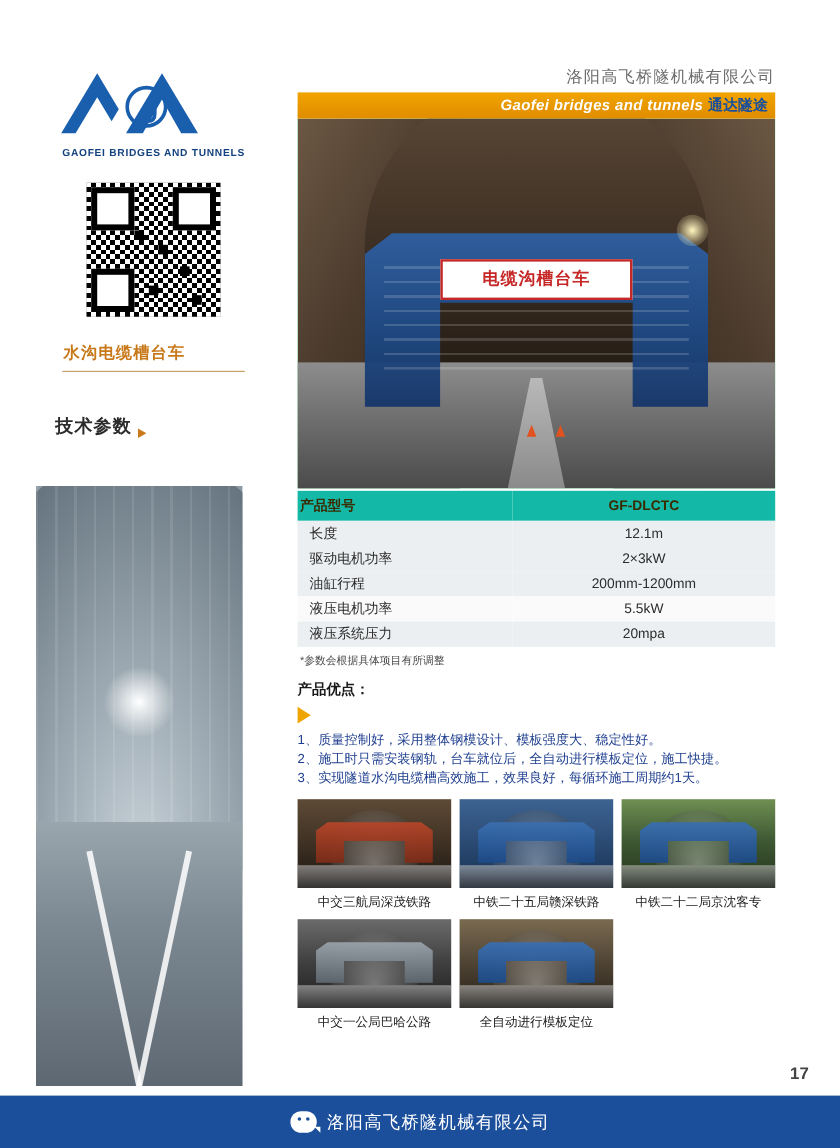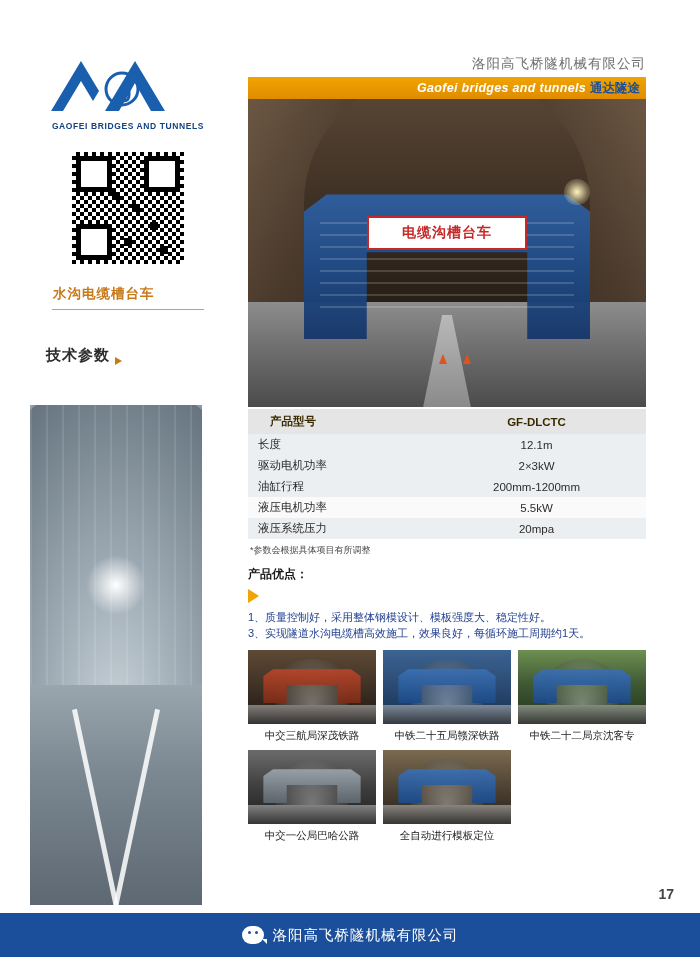--- a/index.html
+++ b/index.html
@@ -161,22 +161,22 @@
   }
   .hero .cone {
     position:absolute; bottom:14%; width:0; height:0;
     border-left:4px solid transparent; border-right:4px solid transparent;
     border-bottom:10px solid #e2521f;
   }
 
   
   .spec-table { width:398px; margin-top:2px; border-collapse:collapse; }
   .spec-table tr.head td {
-    background:#e5e5e5; color:#3a2a00; font-weight:bold; font-size:11.5px;
-    padding:5px 22px;
+    background:#14b8a6; color:#3a2a00; font-weight:bold; font-size:11.5px;
+    padding:5px 2px;
   }
   .spec-table td {
     font-size:11.5px; padding:3px 10px; color:#2c2c2c;
   }
   .spec-table td.k { width:45%; }
   .spec-table td.v { text-align:center; }
   .spec-table tr.alt td { background:#eceff1; }
   .spec-table tr.plain td { background:#fafafa; }
   .spec-note { font-size:9px; color:#4a4a4a; margin:5px 0 0 2px; }
 
@@ -356,20 +356,21 @@
       </tbody>
     </table>
 
     <div class="spec-note">*参数会根据具体项目有所调整</div>
 
     <div class="adv-title">产品优点：</div>
     <div class="adv-wrap">
       <span class="adv-arrow"></span>
       <div class="adv-items">
         <div>1、质量控制好，采用整体钢模设计、模板强度大、稳定性好。</div>
+        <div>2、施工时只需安装钢轨，台车就位后，全自动进行模板定位，施工快捷。</div>
         <div>3、实现隧道水沟电缆槽高效施工，效果良好，每循环施工周期约1天。</div>
       </div>
     </div>
 
     <div class="gallery">
       <div class="cell">
         <div class="ph p1">
           <div class="arch2"></div>
             <div class="mach red"></div>
             <div class="floor2"></div>

